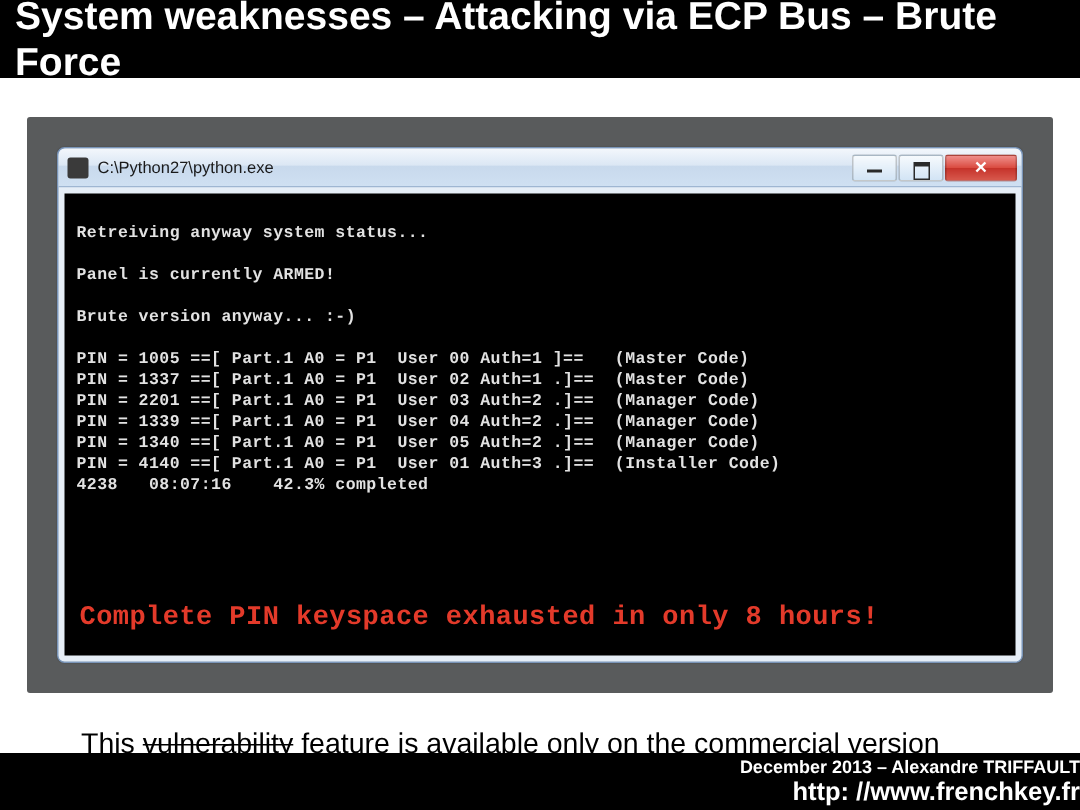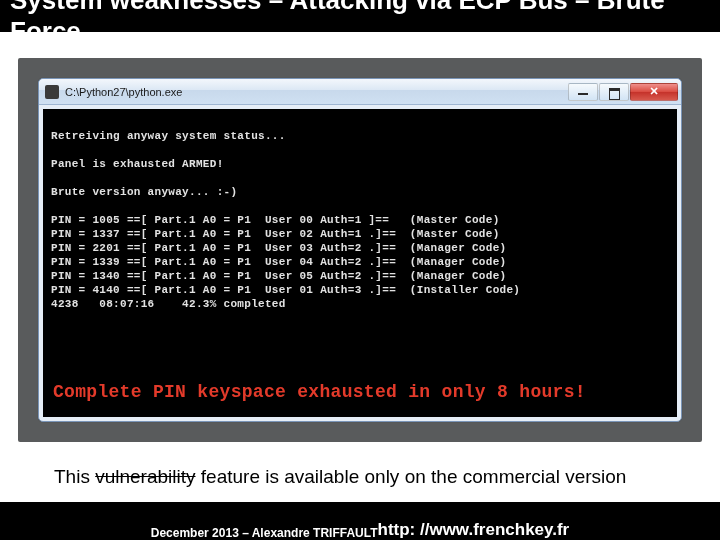--- a/index.html
+++ b/index.html
@@ -8,21 +8,21 @@
     height: 540px;
     background: #ffffff;
     font-family: Arial, sans-serif;
     position: relative;
     overflow: hidden;
   }
   .title-bar {
     background: #000000;
     color: #ffffff;
     padding: 6px 10px;
-    height: 32px;
+    height: 52px;
     display: flex;
     align-items: center;
   }
   .title-bar h1 {
     font-family: "Arial Narrow", Arial, sans-serif;
     font-stretch: condensed;
     font-weight: 700;
     font-size: 26px;
     letter-spacing: 0px;
   }
@@ -139,21 +139,21 @@
   .caption .strike {
     text-decoration: line-through;
   }
   .footer-bar {
     position: absolute;
     left: 0; right: 0; bottom: 0;
     height: 38px;
     background: #000000;
     color: #ffffff;
     display: flex;
-    flex-direction: row;
+    flex-direction: column;
     align-items: flex-end;
     justify-content: center;
   }
   .footer-bar .line1 {
     font-size: 12px;
     font-weight: bold;
   }
   .footer-bar .line2 {
     font-size: 17px;
     font-weight: bold;
@@ -173,21 +173,21 @@
       <div class="win-title">C:\Python27\python.exe</div>
       <div class="win-buttons">
         <div class="win-btn btn-min"></div>
         <div class="win-btn btn-max"></div>
         <div class="win-btn btn-close"></div>
       </div>
     </div>
     <div class="terminal">
 <span>Retreiving anyway system status...</span>
 
-<span>Panel is exhausted ARMED!</span>
+<span>Panel is currently ARMED!</span>
 
 <span>Brute version anyway... :-)</span>
 
 <span>PIN = 1005 ==[ Part.1 A0 = P1  User 00 Auth=1 ]==   (Master Code)</span>
 <span>PIN = 1337 ==[ Part.1 A0 = P1  User 02 Auth=1 .]==  (Master Code)</span>
 <span>PIN = 2201 ==[ Part.1 A0 = P1  User 03 Auth=2 .]==  (Manager Code)</span>
 <span>PIN = 1339 ==[ Part.1 A0 = P1  User 04 Auth=2 .]==  (Manager Code)</span>
 <span>PIN = 1340 ==[ Part.1 A0 = P1  User 05 Auth=2 .]==  (Manager Code)</span>
 <span>PIN = 4140 ==[ Part.1 A0 = P1  User 01 Auth=3 .]==  (Installer Code)</span>
 <span>4238   08:07:16    42.3% completed</span>

